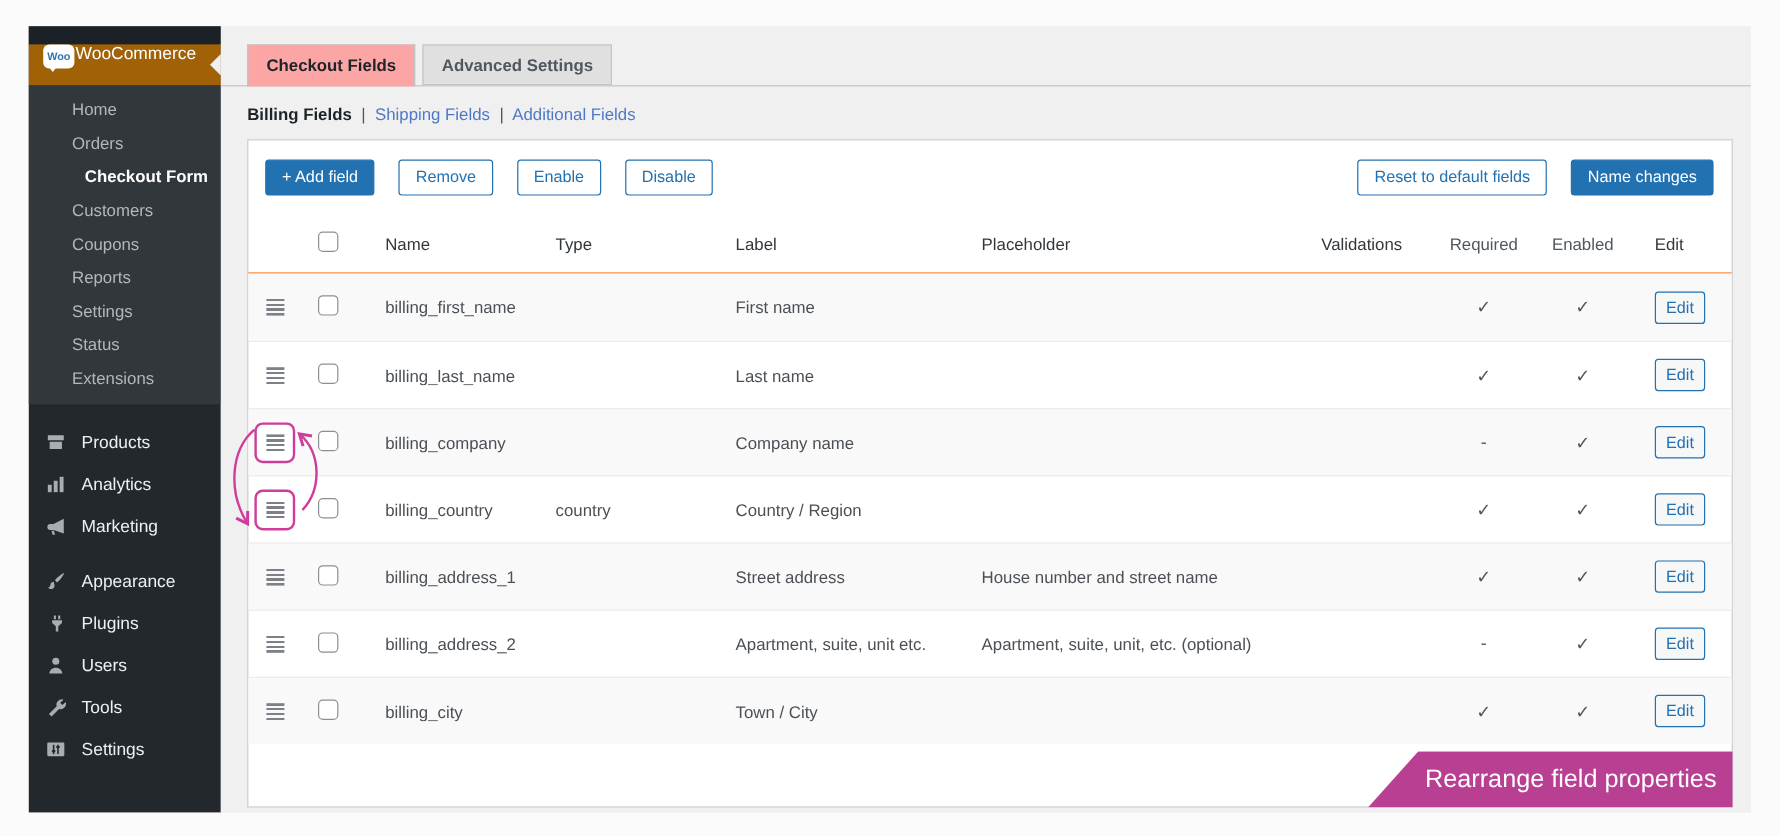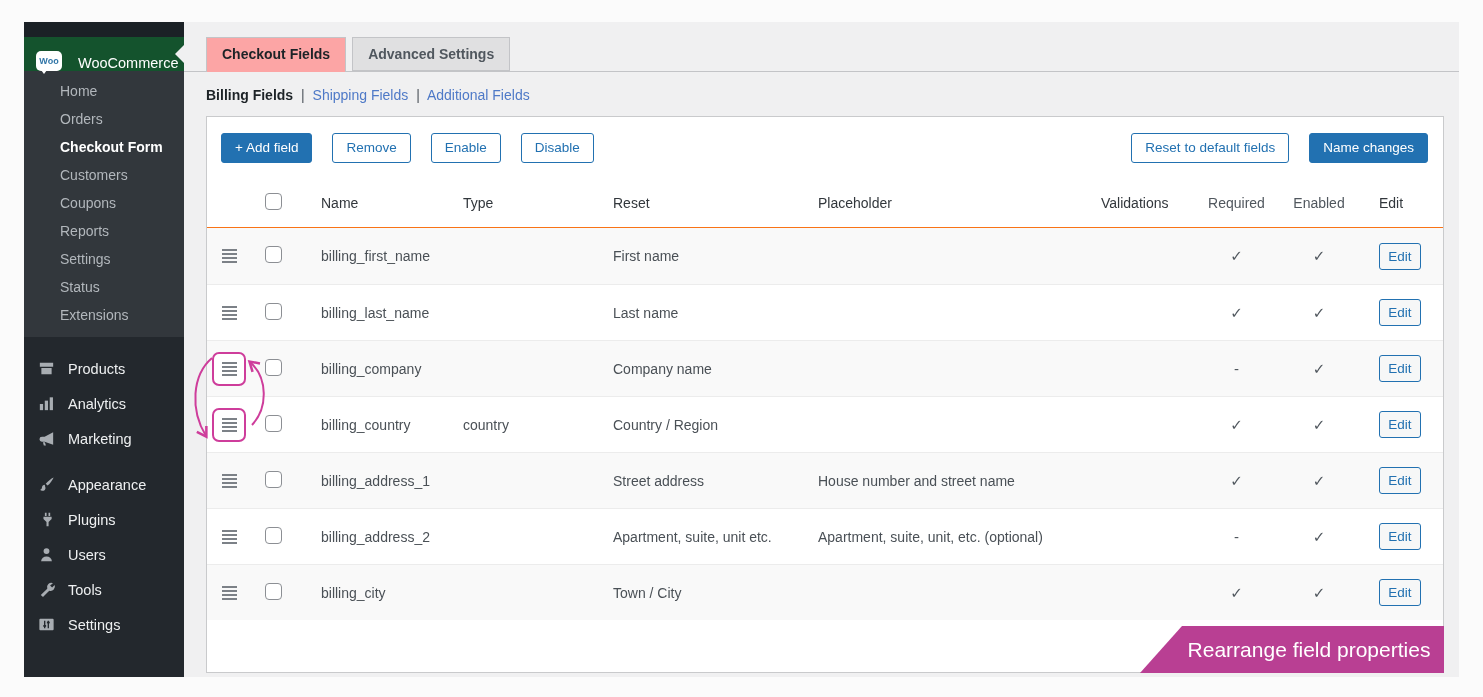--- a/index.html
+++ b/index.html
@@ -5,31 +5,31 @@
   * { margin:0; padding:0; box-sizing:border-box; }
   html,body { width:1483px; height:697px; background:#fbfbfb; overflow:hidden;
     font-family:"Liberation Sans","DejaVu Sans",sans-serif; }
   body { position:relative; }
 
   .page { position:absolute; left:24px; top:22px; width:1435px; height:655px; background:#f0f0f1; }
 
   
   .sidebar { position:absolute; left:0; top:0; width:160px; height:655px; background:#23282d; }
   .adminbar-strip { height:15px; background:#1b2126; }
-  .woo-bar { position:relative; height:34px; background:#14532d; display:flex; align-items:flex-end; padding-left:12px; gap:16px; }
+  .woo-bar { position:relative; height:34px; background:#a16207; display:flex; align-items:flex-start; padding-left:12px; gap:1px; }
   .woo-bar::after { content:""; position:absolute; right:0; top:50%; transform:translateY(-50%);
     border-top:9px solid transparent; border-bottom:9px solid transparent; border-right:9px solid #f0f0f1; }
   .woo-logo { width:26px; height:20px; background:#fff; border-radius:5px; color:#3075a7;
     font-size:9px; font-weight:bold; display:flex; align-items:center; justify-content:center; position:relative; }
   .woo-logo::after { content:""; position:absolute; left:5px; bottom:-3px;
     border-left:3px solid transparent; border-right:3px solid transparent; border-top:4px solid #fff; }
   .woo-title { color:#fff; font-size:14.5px; }
   .submenu { background:#32373c; padding:6px 0 8px 0; }
   .sub-item { height:28px; line-height:28px; padding-left:36px; font-size:14px; color:#b2b7bc; cursor:pointer; }
-  .sub-item.active { color:#fff; font-weight:bold; }
+  .sub-item.active { color:#fff; font-weight:bold;text-align:center; }
   .mainmenu { padding-top:14px; }
   .menu-item { height:35px; display:flex; align-items:center; gap:12px; padding-left:12px; cursor:pointer; }
   .menu-item.gap-above { margin-top:11px; }
   .menu-icon { width:20px; height:20px; display:flex; align-items:center; justify-content:center; }
   .menu-icon svg { width:19px; height:19px; fill:#a8adb2; }
   .menu-label { color:#eef0f1; font-size:14.5px; }
 
   
   .content { position:absolute; left:160px; top:0; width:1275px; height:655px; background:#f0f0f1; }
   .tabbar { display:flex; align-items:flex-end; padding:17px 0 0 22px; border-bottom:1px solid #c3c4c7; height:50px; }
@@ -199,21 +199,21 @@
           <button class="btn btn-outline">Reset to default fields</button>
           <button class="btn btn-primary">Name changes</button>
         </div>
       </div>
 
       <div class="tbl-header">
         <div></div>
         <div><span class="cb" style="display:inline-block"></span></div>
         <div class="cell-pad">Name</div>
         <div class="cell-pad">Type</div>
-        <div class="cell-pad">Reset</div>
+        <div class="cell-pad">Label</div>
         <div class="cell-pad">Placeholder</div>
         <div class="cell-pad" style="padding-left:27px">Validations</div>
         <div class="cell-center">Required</div>
         <div class="cell-center">Enabled</div>
         <div class="edit-cell">Edit</div>
       </div>
 
       <div id="rows">
           <div class="tbl-row">
             <div class="drag-cell">

